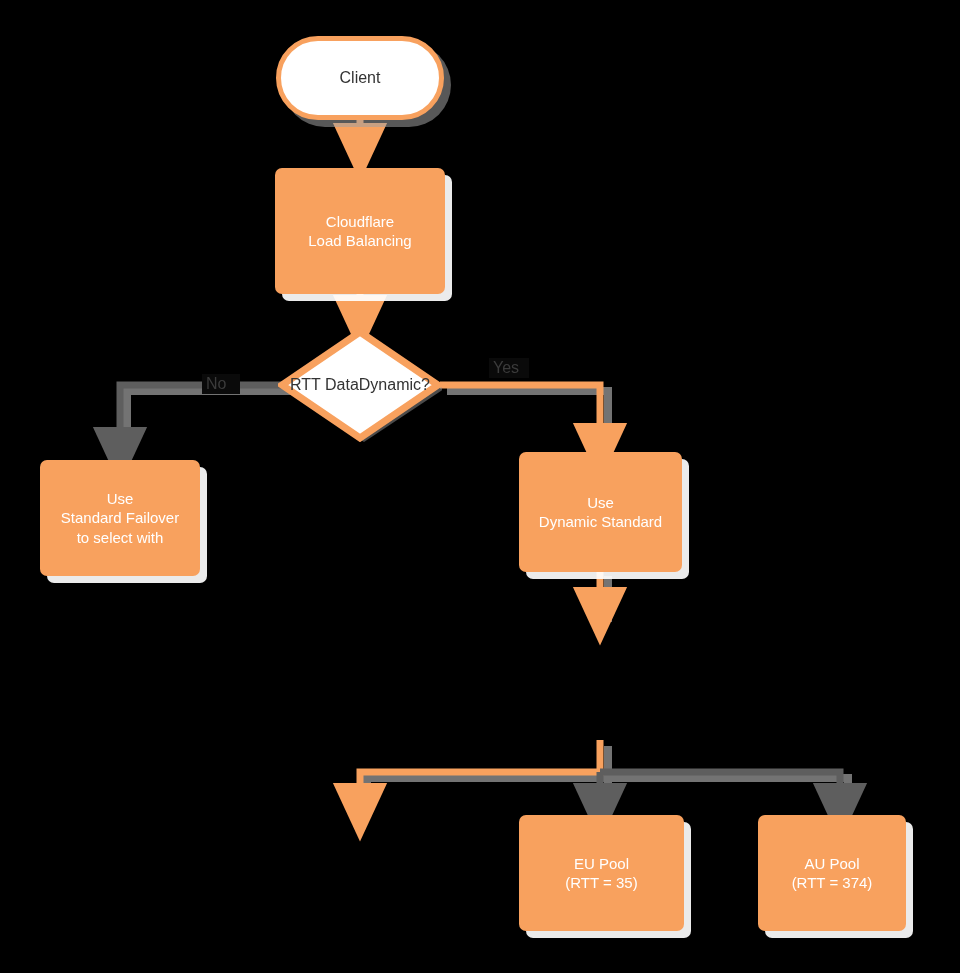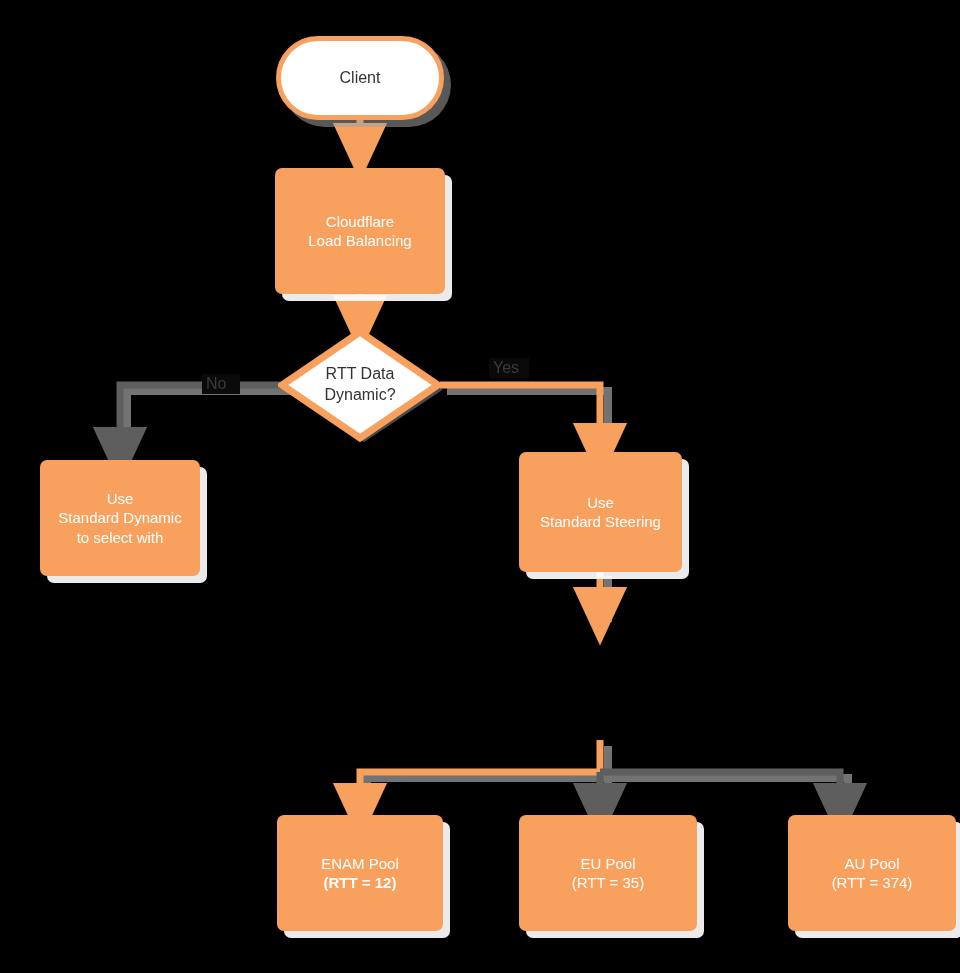--- a/index.html
+++ b/index.html
@@ -56,21 +56,20 @@
   .diamond-wrap svg {
     position: absolute;
     left: 0; top: 0;
   }
   .diamond-label {
     position: absolute;
     left: 0; top: 0;
     width: 100%;
     height: 100%;
     display: flex;
-    flex-direction: column;
     align-items: center;
     justify-content: center;
     text-align: center;
     color: #333333;
     font-size: 16px;
     line-height: 1.3;
   }
   .edge-label {
     position: absolute;
     font-size: 16px;
@@ -145,47 +144,41 @@
     </div>
   </div>
 
   <div class="edge-label" style="left:202px; top:374px; width:30px;">No</div>
 
   <div class="edge-label" style="left:489px; top:358px; width:32px;">Yes</div>
 
   <div class="node node-box" style="left:40px; top:460px; width:160px; height:116px;">
     <div>
       <span class="ln">Use</span>
-      <span class="ln">Standard Dynamic</span>
+      <span class="ln">Standard Failover</span>
       <span class="ln">to select with</span>
     </div>
   </div>
 
   <div class="node node-box" style="left:519px; top:452px; width:163px; height:120px;">
     <div>
       <span class="ln">Use</span>
-      <span class="ln">Standard Steering</span>
+      <span class="ln">Dynamic Standard</span>
     </div>
   </div>
 
 
-  <div class="node node-box" style="left:277px; top:815px; width:166px; height:116px;">
-    <div>
-      <span class="ln">ENAM Pool</span>
-      <span class="ln bold">(RTT = 12)</span>
-    </div>
-  </div>
 
-  <div class="node node-box" style="left:519px; top:815px; width:178px; height:116px;">
+  <div class="node node-box" style="left:519px; top:815px; width:165px; height:116px;">
     <div>
       <span class="ln">EU Pool</span>
       <span class="ln">(RTT = 35)</span>
     </div>
   </div>
 
-  <div class="node node-box" style="left:788px; top:815px; width:168px; height:116px;justify-content:center;">
+  <div class="node node-box" style="left:758px; top:815px; width:148px; height:116px;justify-content:center;">
     <div>
       <span class="ln">AU Pool</span>
       <span class="ln">(RTT = 374)</span>
     </div>
   </div>
 
 </div>
 
 </body></html>

